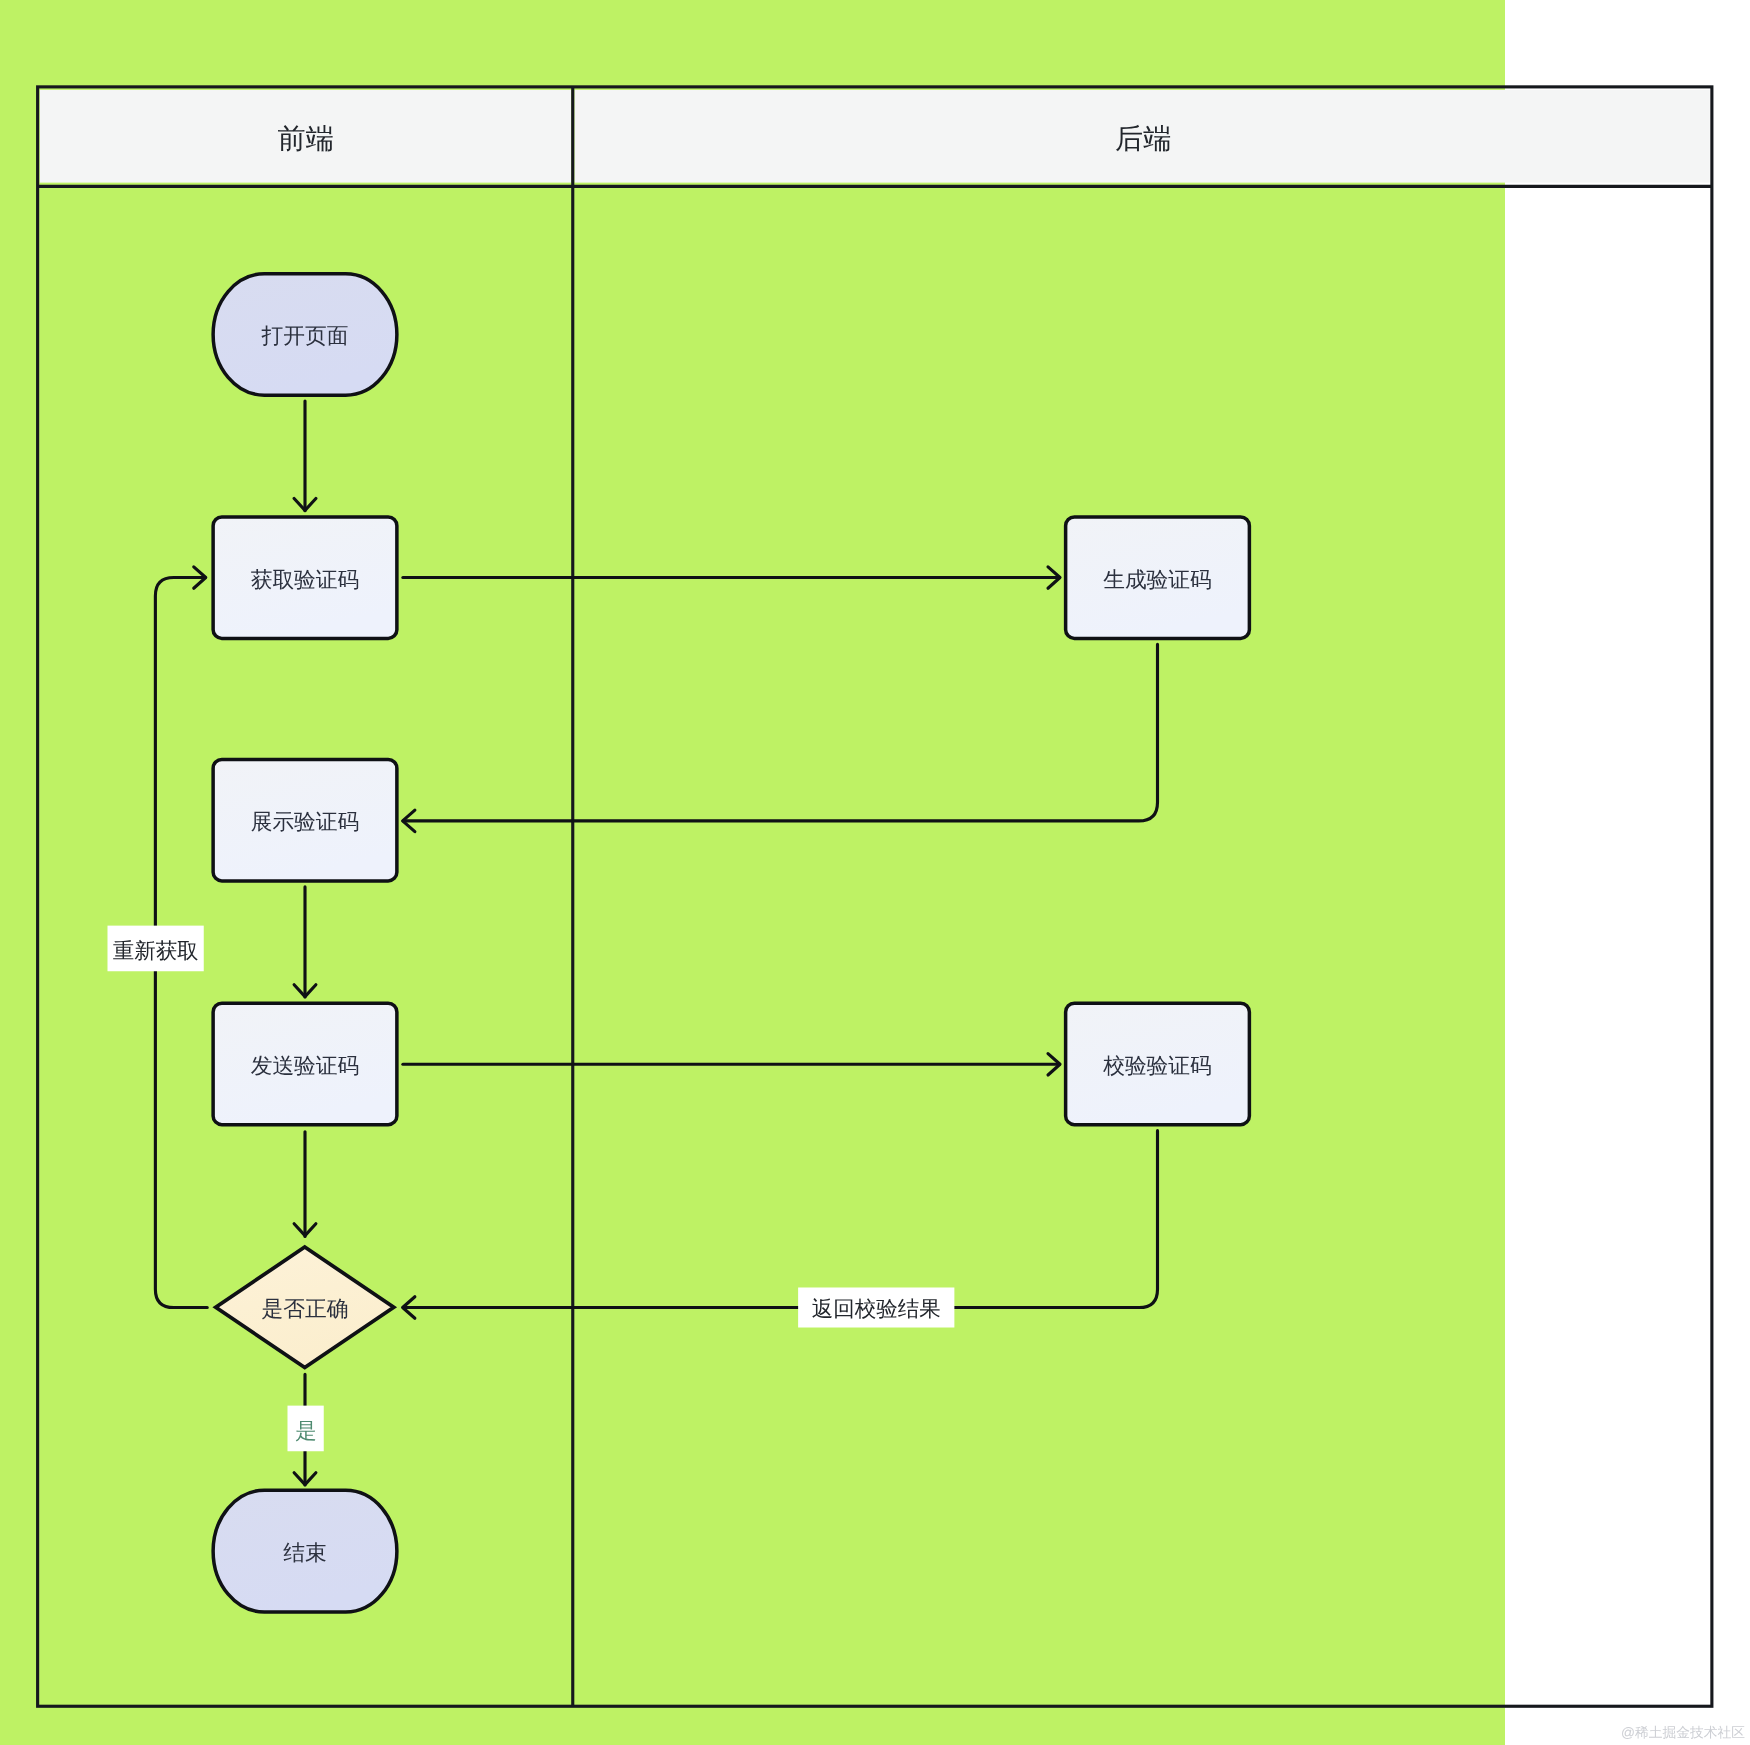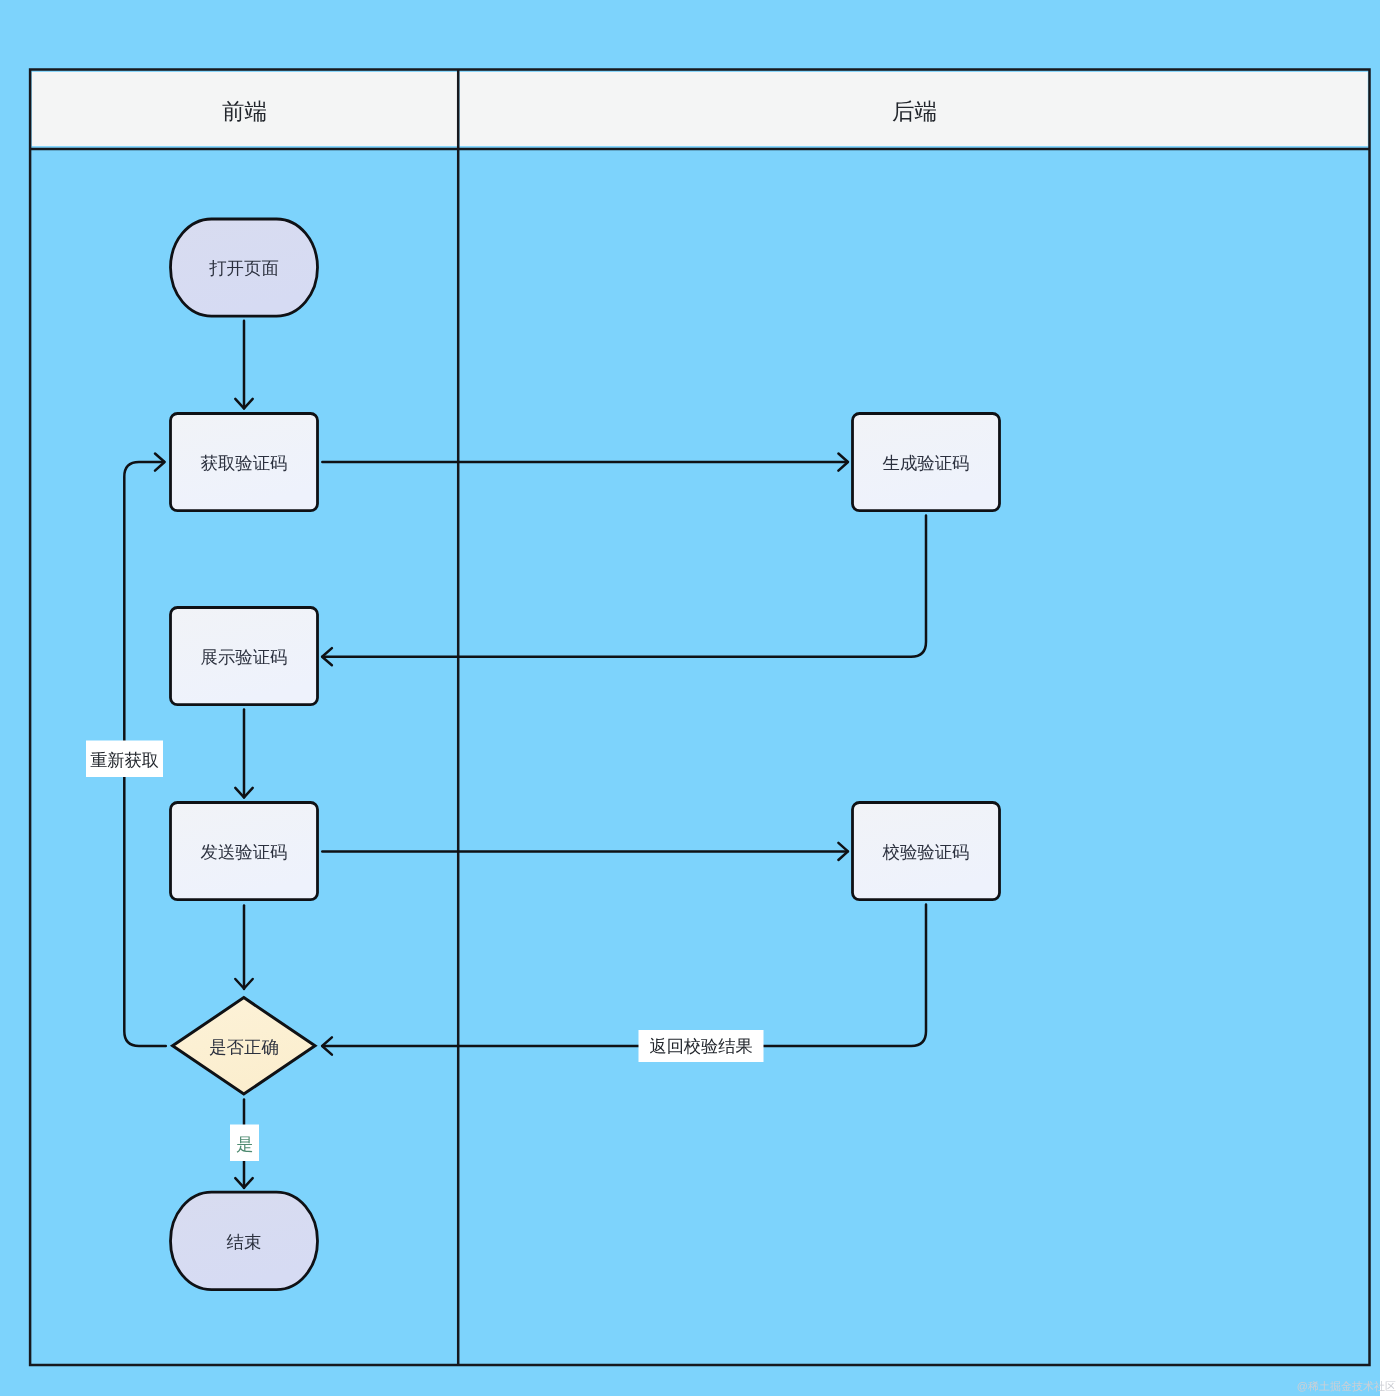--- a/index.html
+++ b/index.html
@@ -1,21 +1,21 @@
 <!DOCTYPE html>
 <html><head>
 <meta charset="utf-8">
 <title>flowchart</title>
 <style>
   html,body{margin:0;padding:0;background:#ffffff;}
   body{width:1400px;height:1396px;overflow:hidden;
        font-family:"Liberation Sans",sans-serif;
        -webkit-font-smoothing:antialiased;
        text-rendering:geometricPrecision;}
-  #stage{position:relative;width:1380px;height:1396px;background:#7dd3fc;}
+  #stage{position:relative;width:1204px;height:1396px;background:#bef264;}
   svg{display:block;will-change:opacity;}
   .lane-title{font-size:22.5px;fill:#22262c;}
   .node-text{font-size:17.4px;fill:#2b303e;}
   .edge-label{font-size:17.2px;fill:#22262c;}
   .edge-label-yes{font-size:17.2px;fill:#4e8a70;}
   .watermark{font-size:11px;fill:#cdcfd4;}
 </style>
 </head>
 <body>
 

